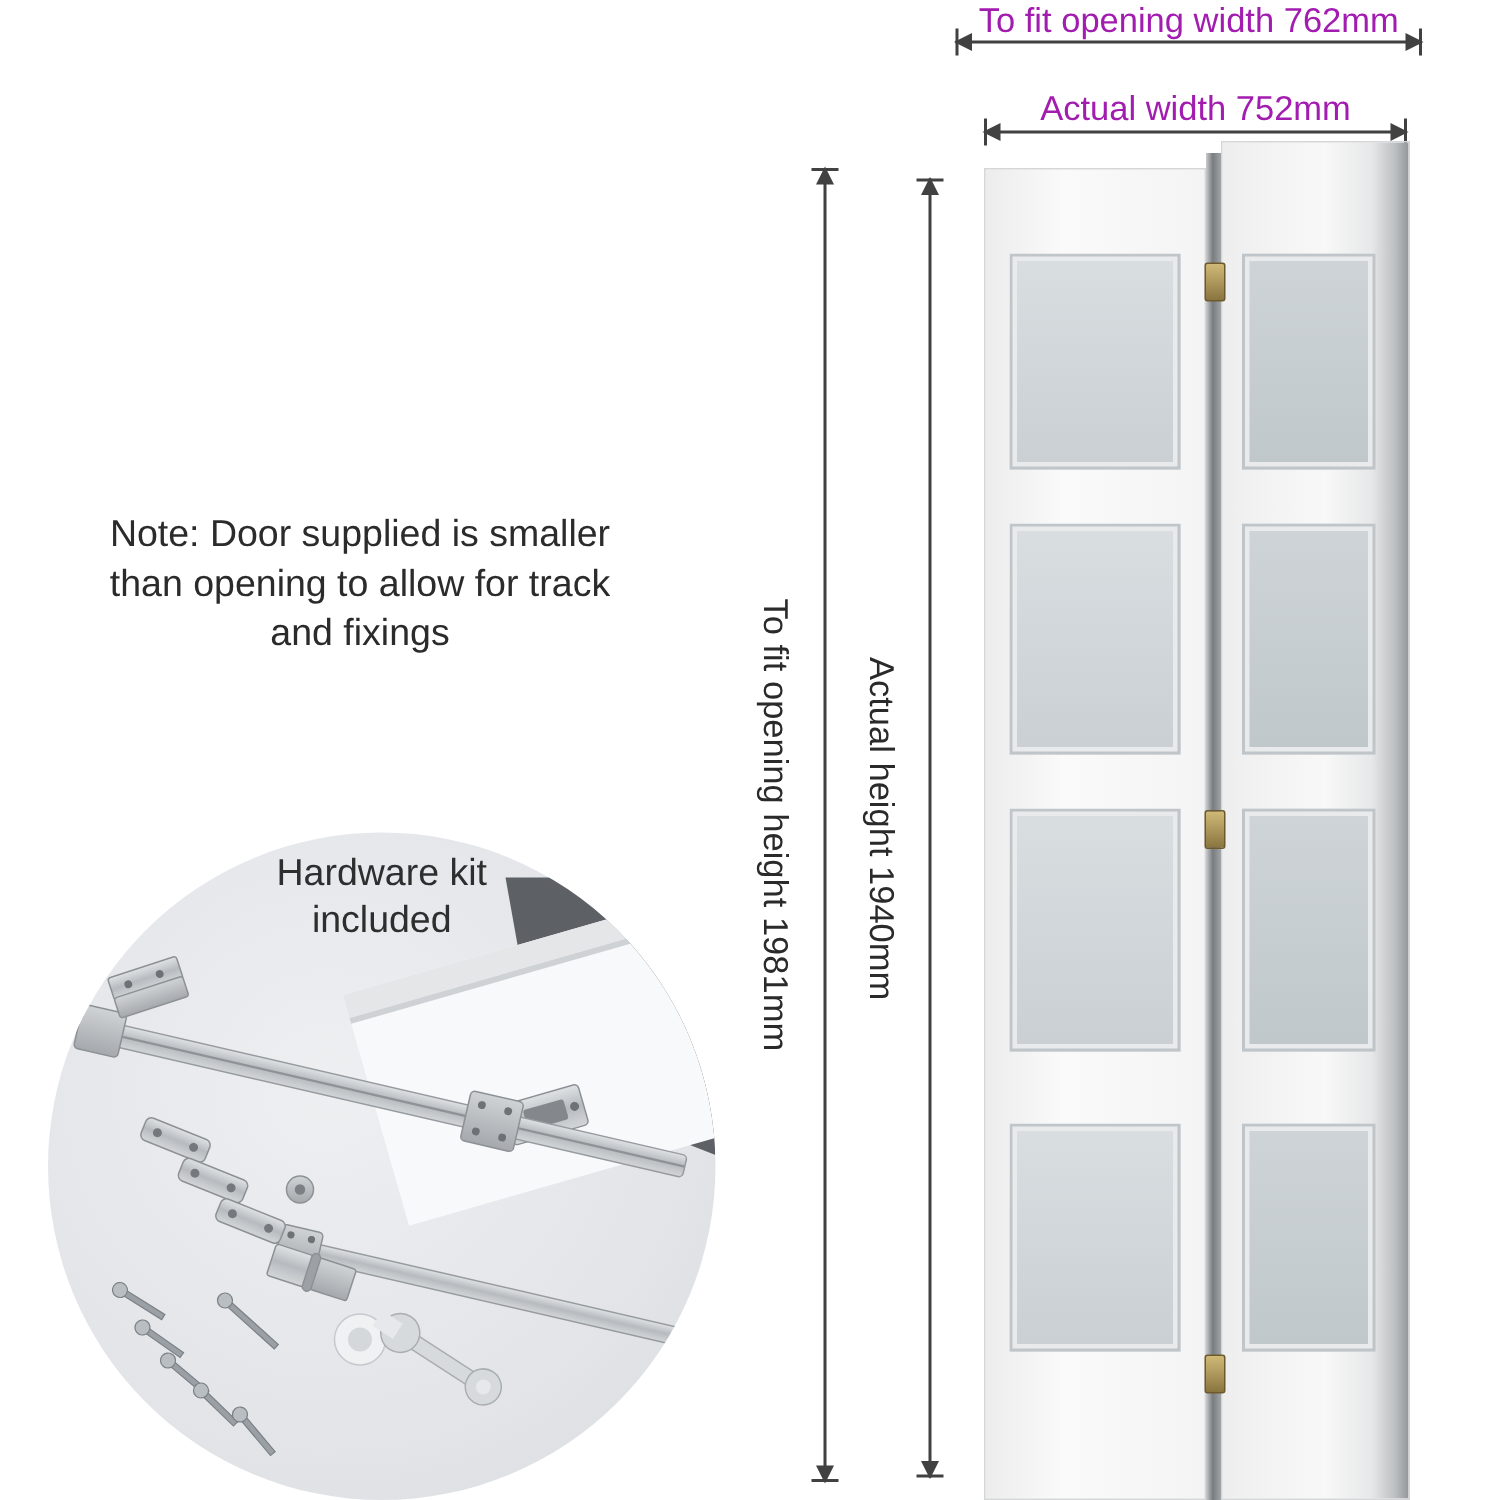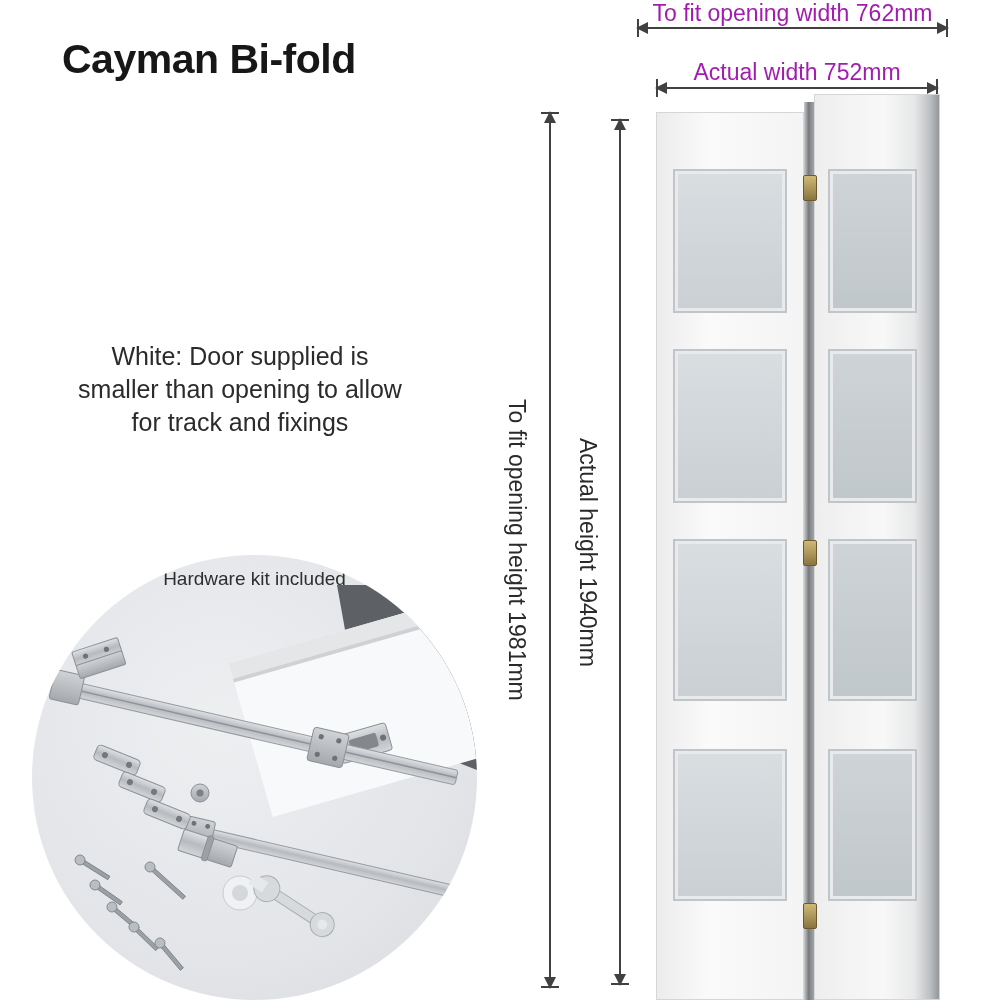--- a/index.html
+++ b/index.html
@@ -48,29 +48,28 @@
     background:linear-gradient(180deg,#ced4d8,#c0c7cb);}
   .hinge{position:absolute;left:147px;width:12px;height:24px;z-index:3;
     background:linear-gradient(180deg,#d0b976,#8a7540);
     border:1px solid #6c5a2e;border-radius:2px;}
 
   
   .hw-circle{position:absolute;left:32px;top:555px;width:445px;height:445px;border-radius:50%;overflow:hidden;
     background:radial-gradient(circle at 42% 38%, #edeff1, #e2e4e8 65%, #d8dbde);}
   .hw-circle svg{position:absolute;left:0;top:0;}
   .hw-label{position:absolute;left:0;right:0;top:12px;margin:0 auto;width:200px;z-index:5;
-    text-align:center;font-size:19px;line-height:1.25;color:#2e2e2e;}
+    text-align:center;font-size:25px;line-height:1.25;color:#2e2e2e;}
 </style>
 </head>
 <body>
 
 <div class="page">
 
-  <div class="title">Cayman Bi-fold</div>
-  <div class="note">White: Door supplied is smaller than opening to allow for track and fixings</div>
+  <div class="note">Note: Door supplied is smaller than opening to allow for track and fixings</div>
 
   <div class="dim-label" style="left:627px;top:0px;width:331px;">To fit opening width 762mm</div>
   <div class="dim-h" style="left:637px;top:27px;width:311px;">
     <i class="cap cap-a"></i>
     <i class="cap cap-b"></i>
   </div>
 
   <div class="dim-label" style="left:656px;top:59px;width:282px;">Actual width 752mm</div>
   <div class="dim-h" style="left:656px;top:87px;width:282px;">
     <i class="cap cap-a"></i>

